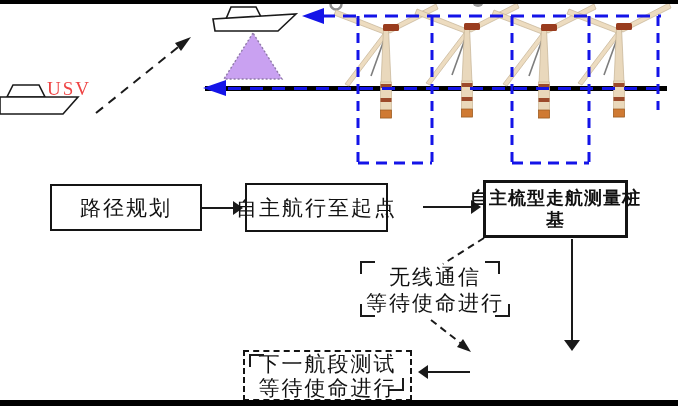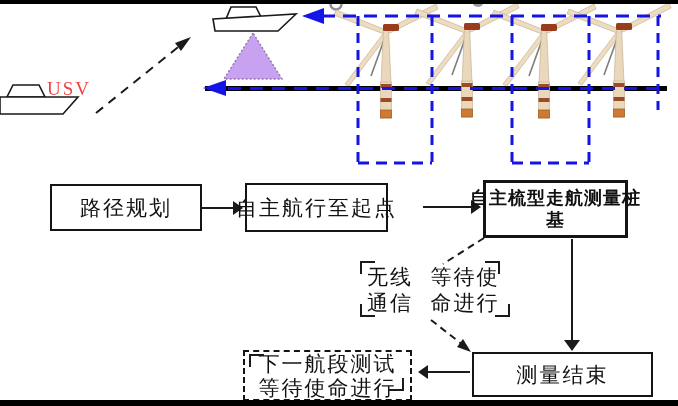--- a/index.html
+++ b/index.html
@@ -17,21 +17,21 @@
     display:flex; flex-direction:column; align-items:center; justify-content:center;
     text-align:center; z-index:4;
   }
   .fc-box .ln { display:block; white-space:nowrap; }
   .serif-txt { font-size:21px; letter-spacing:2px; line-height:24px; }
   .bold-box { border-width:3px; font-family:"Liberation Sans","DejaVu Sans",sans-serif;
               font-weight:bold; font-size:18px; letter-spacing:1px; line-height:22px; }
   .dashed-box { border:2px dashed #141414; }
 
   .float-label {
-    position:absolute; display:flex; flex-direction:row; align-items:center;
+    position:absolute; display:flex; flex-direction:column; align-items:center;
     justify-content:center; text-align:center; z-index:4;
   }
   .cb { position:absolute; width:13px; height:11px; z-index:5; }
   .cb.tl { border-top:2px solid #1a1a1a; border-left:2px solid #1a1a1a; }
   .cb.tr { border-top:2px solid #1a1a1a; border-right:2px solid #1a1a1a; }
   .cb.bl { border-bottom:2px solid #1a1a1a; border-left:2px solid #1a1a1a; }
   .cb.br { border-bottom:2px solid #1a1a1a; border-right:2px solid #1a1a1a; }
 
   .usv-label {
     position:absolute; left:47px; top:78px; font-size:19px; letter-spacing:2px;
@@ -156,23 +156,20 @@
 
   <div class="fc-box serif-txt" style="left:245px; top:183px; width:143px; height:49px;">
     <span class="ln">自主航行至起点</span>
   </div>
 
   <div class="fc-box bold-box" style="left:483px; top:180px; width:145px; height:58px;">
     <span class="ln">自主梳型走航测量桩</span>
     <span class="ln">基</span>
   </div>
 
-  <div class="fc-box serif-txt" style="left:472px; top:352px; width:181px; height:45px;">
-    <span class="ln">测量结束</span>
-  </div>
 
   <div class="fc-box dashed-box serif-txt" style="left:243px; top:350px; width:169px; height:51px; line-height:24px;">
     <span class="cb tl" style="left:4px; top:2px;"></span>
     <span class="cb br" style="right:6px; bottom:8px;"></span>
     <span class="ln">下一航段测试</span>
     <span class="ln">等待使命进行</span>
   </div>
 
   <div class="float-label serif-txt" style="left:360px; top:261px; width:150px; height:58px; line-height:26px;">
     <span class="cb tl" style="left:0; top:0;"></span>

